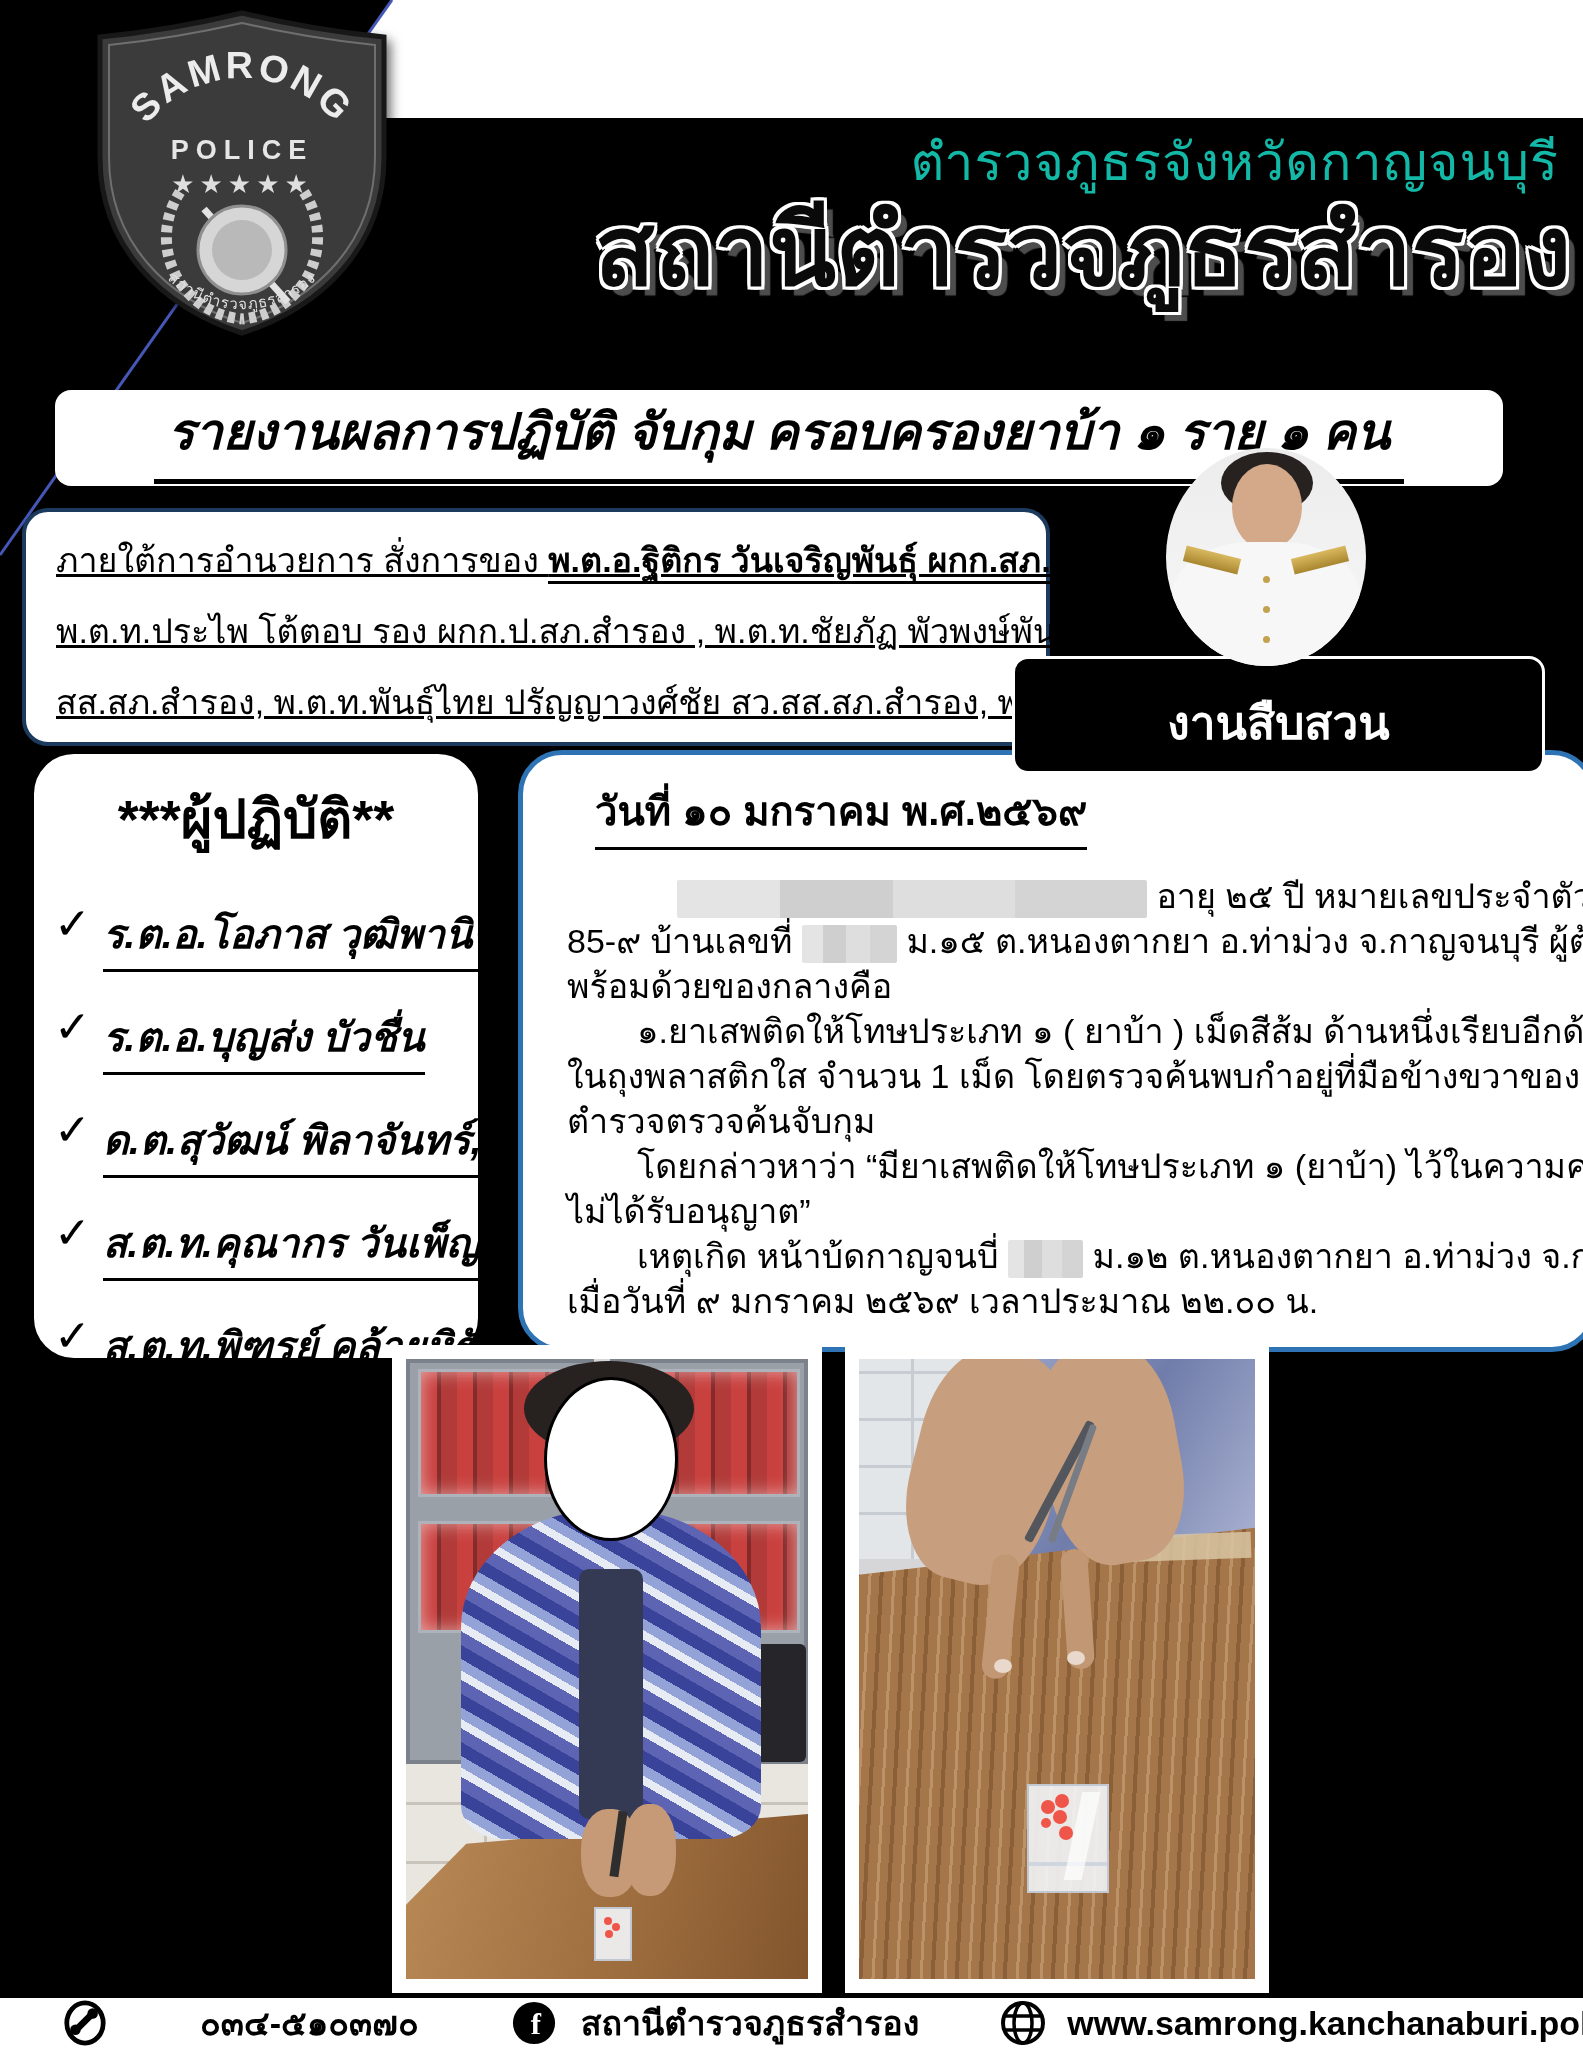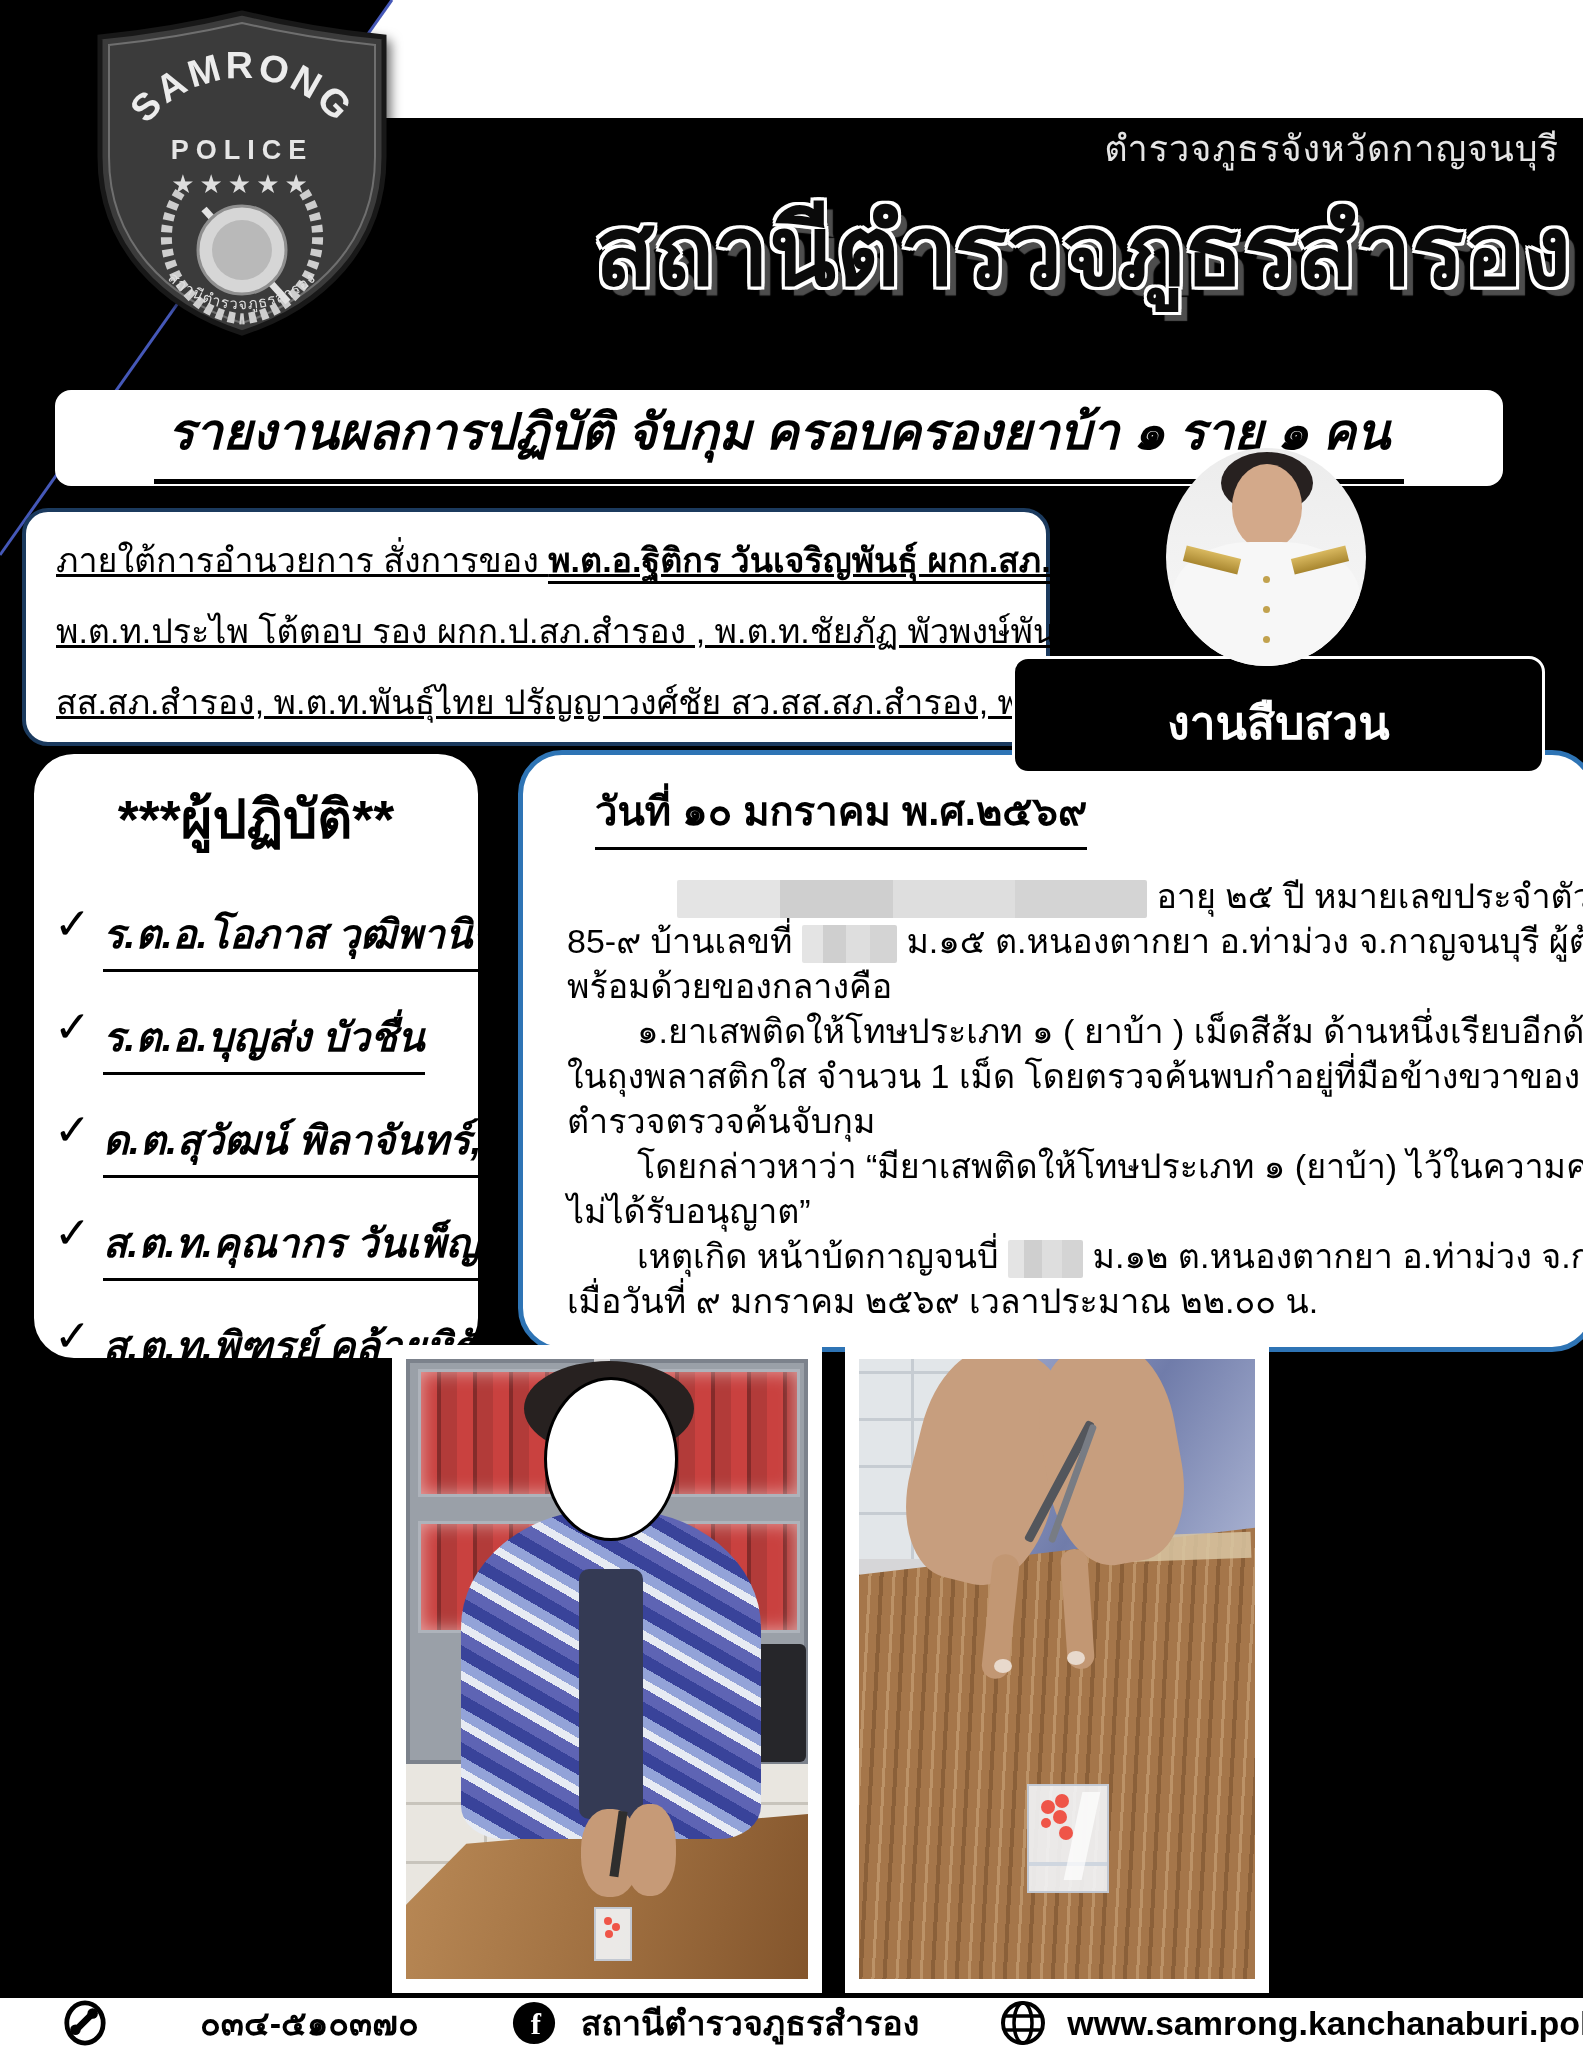--- a/index.html
+++ b/index.html
@@ -6,21 +6,21 @@
   .page{position:relative;width:1583px;height:2048px;background:#000;overflow:hidden;
         font-family:"Liberation Sans","DejaVu Sans",sans-serif;color:#000;}
   .abs{position:absolute;}
 
   
   .white-band{left:0;top:0;width:1583px;height:118px;background:#fff;
               clip-path:polygon(392px 0,1583px 0,1583px 118px,309px 118px);
               border-bottom:3px solid #32415f;}
   .diag-svg{left:0;top:0;width:620px;height:600px;}
   .badge{left:92px;top:6px;width:300px;height:332px;filter:drop-shadow(4px 6px 6px rgba(0,0,0,.6));}
-  .hdr-province{right:24px;top:120px;font-size:36px;color:#e5e5e5;letter-spacing:1px;white-space:nowrap;}
+  .hdr-province{right:24px;top:120px;font-size:52px;color:#14b8a6;letter-spacing:1px;white-space:nowrap;}
   .hdr-station{right:12px;top:172px;font-size:98px;font-weight:700;color:#0a0a0a;white-space:nowrap;
     text-shadow:-3px -3px 0 #fff,3px -3px 0 #fff,-3px 3px 0 #fff,3px 3px 0 #fff,
                  0 -3px 0 #fff,0 3px 0 #fff,-3px 0 0 #fff,3px 0 0 #fff,9px 9px 1px rgba(140,140,140,.55);}
 
   
   .banner{left:55px;top:390px;width:1448px;height:96px;background:#fff;border-radius:16px;
           display:flex;align-items:center;justify-content:center;}
   .banner-title{font-size:50px;font-weight:700;font-style:italic;border-bottom:5px solid #000;
                 padding:0 14px 8px;white-space:nowrap;}
 

